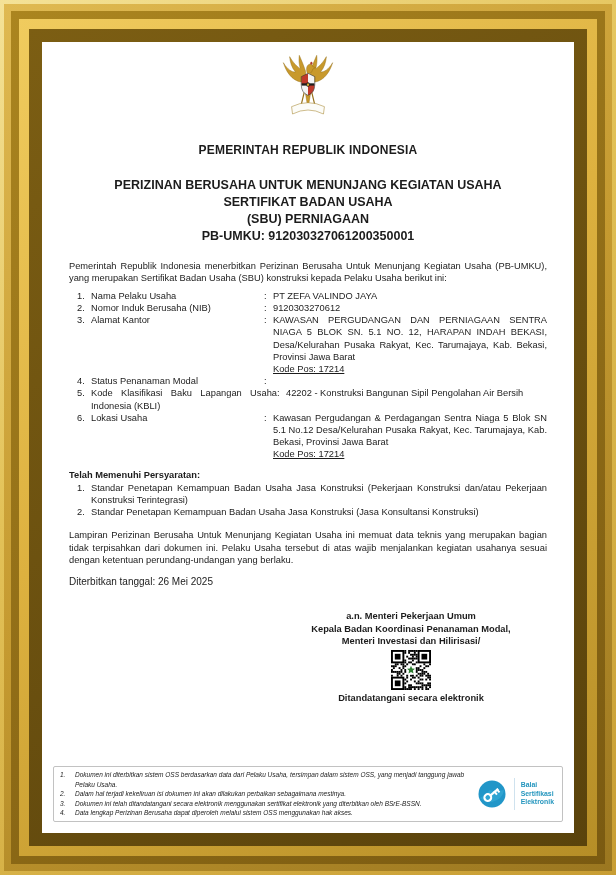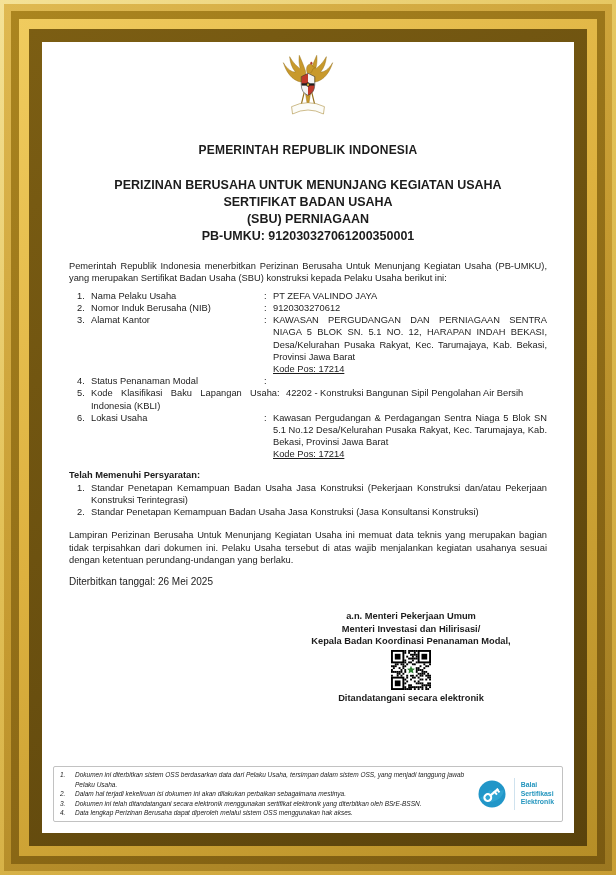--- a/index.html
+++ b/index.html
@@ -171,22 +171,22 @@
       <span class="rtext">Standar Penetapan Kemampuan Badan Usaha Jasa Konstruksi (Jasa Konsultansi Konstruksi)</span>
     </div>
   </div>
 
   <div class="closing">Lampiran Perizinan Berusaha Untuk Menunjang Kegiatan Usaha ini memuat data teknis yang merupakan bagian tidak terpisahkan dari dokumen ini. Pelaku Usaha tersebut di atas wajib menjalankan kegiatan usahanya sesuai dengan ketentuan perundang-undangan yang berlaku.</div>
 
   <div class="issued">Diterbitkan tanggal: 26 Mei 2025</div>
 
   <div class="sig">
     <div>a.n. Menteri Pekerjaan Umum</div>
+    <div>Kepala Badan Koordinasi Penanaman Modal,</div>
     <div>Menteri Investasi dan Hilirisasi/</div>
-    <div>Kepala Badan Koordinasi Penanaman Modal,</div>
     <div class="qr-box">
       <svg id="qr-svg" width="40" height="40" viewBox="0 0 40 40">
                       <rect width="40" height="40" fill="#fff"></rect>
                       <rect x="13.333333333333332" y="0" width="1.9047619047619047" height="1.9047619047619047" fill="#000"></rect>
                       <rect x="17.142857142857142" y="0" width="1.9047619047619047" height="1.9047619047619047" fill="#000"></rect>
                       <rect x="19.047619047619047" y="0" width="1.9047619047619047" height="1.9047619047619047" fill="#000"></rect>
                       <rect x="20.952380952380953" y="0" width="1.9047619047619047" height="1.9047619047619047" fill="#000"></rect>
                       <rect x="22.857142857142854" y="0" width="1.9047619047619047" height="1.9047619047619047" fill="#000"></rect>
                       <rect x="24.76190476190476" y="0" width="1.9047619047619047" height="1.9047619047619047" fill="#000"></rect>
                       <rect x="13.333333333333332" y="1.9047619047619047" width="1.9047619047619047" height="1.9047619047619047" fill="#000"></rect>

